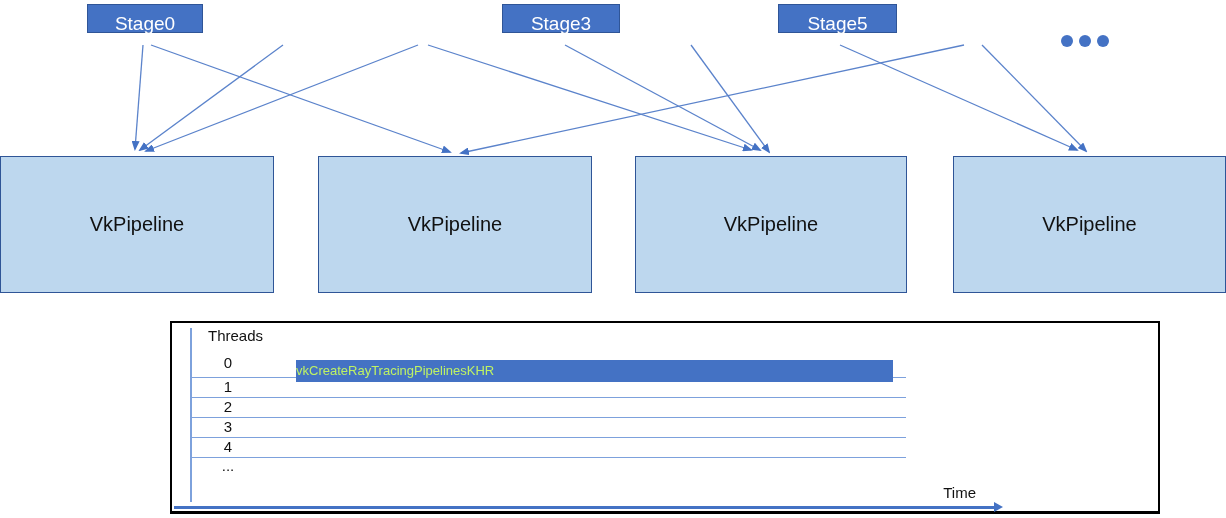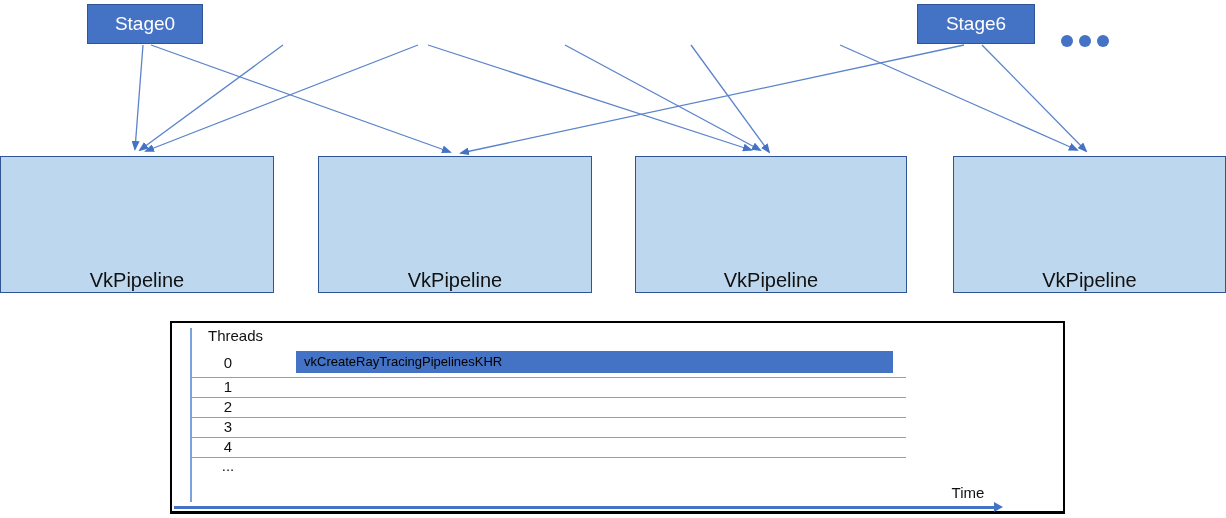--- a/index.html
+++ b/index.html
@@ -2,47 +2,47 @@
 <html><head>
 <meta charset="utf-8">
 <style>
   html,body{margin:0;padding:0;background:#fff;}
   .canvas{
     position:relative;width:1226px;height:518px;background:#fff;overflow:hidden;
     font-family:"Liberation Sans",sans-serif;
   }
   .connectors{position:absolute;left:0;top:0;width:1226px;height:518px;pointer-events:none;}
   .stage{
-    position:absolute;top:4px;height:40px;box-sizing:border-box;
+    position:absolute;top:4px;height:29px;box-sizing:border-box;
     background:#4472C4;border:1.5px solid #2F5597;
     color:#fff;font-size:19px;text-align:center;line-height:37px;
   }
   .pipeline{
     position:absolute;top:156px;height:137px;box-sizing:border-box;
     background:#BDD7EE;border:1.5px solid #2F5597;
-    color:#111;font-size:20px;display:flex;align-items:flex-end;justify-content:center;
+    color:#111;font-size:20px;display:flex;align-items:center;justify-content:center;
   }
   .dots{position:absolute;left:1061px;top:35px;display:flex;gap:6px;}
   .dots .dot{width:12px;height:12px;border-radius:50%;background:#4472C4;}
   .panel{
-    position:absolute;left:170px;top:321px;width:895px;height:193px;box-sizing:border-box;
+    position:absolute;left:170px;top:321px;width:990px;height:193px;box-sizing:border-box;
     background:#fff;border:2px solid #000;border-bottom-width:3px;
   }
   .yaxis{position:absolute;left:18px;top:5px;width:2px;height:174px;background:#7DA1DC;}
   .threads-title{position:absolute;left:36px;top:4px;font-size:15px;color:#111;}
   .rowline{position:absolute;left:18px;width:716px;height:1px;background:#7DA1DC;}
   .rl0{top:54px}.rl1{top:74px}.rl2{top:94px}.rl3{top:114px}.rl4{top:134px}
   .rowlabel{position:absolute;left:42px;width:28px;text-align:center;font-size:15px;color:#111;}
   .t0{top:31px}.t1{top:55px}.t2{top:75px}.t3{top:95px}.t4{top:115px}.t5{top:134px}
   .bar{
-    position:absolute;left:124px;top:28px;width:597px;height:22px;background:#4472C4;
-    color:#000000;font-size:13px;line-height:22px;padding-left:8px;box-sizing:border-box;
+    position:absolute;left:124px;top:37px;width:597px;height:22px;background:#4472C4;
+    color:#bef264;font-size:13px;line-height:22px;box-sizing:border-box;
     white-space:nowrap;overflow:hidden;
   }
-  .time-label{position:absolute;left:770px;top:161px;width:52px;text-align:center;font-size:15px;color:#111;}
+  .time-label{position:absolute;left:752px;top:161px;width:52px;text-align:right;font-size:15px;color:#111;}
   .time-arrow-line{position:absolute;left:2px;top:183px;width:820px;height:3px;background:#4472C4;}
   .time-arrow-head{
     position:absolute;left:822px;top:179px;width:0;height:0;
     border-top:5px solid transparent;border-bottom:5px solid transparent;border-left:9px solid #4472C4;
   }
 </style>
 </head>
 <body>
 
 <div class="canvas">
@@ -61,21 +61,22 @@
       <line x1="964" y1="45" x2="461" y2="153" marker-end="url(#ah)"></line>
       <line x1="428" y1="45" x2="751" y2="150" marker-end="url(#ah)"></line>
       <line x1="565" y1="45" x2="760" y2="150" marker-end="url(#ah)"></line>
       <line x1="691" y1="45" x2="769" y2="152" marker-end="url(#ah)"></line>
       <line x1="840" y1="45" x2="1077" y2="150" marker-end="url(#ah)"></line>
       <line x1="982" y1="45" x2="1086" y2="151" marker-end="url(#ah)"></line>
     </g>
   </svg>
 
   <div class="stage" style="left:87px;width:116px">Stage0</div>
-  <div class="stage" style="left:917px;width:118px">Stage6</div>
+  <div class="stage" style="left:502px;width:118px">Stage3</div>
+  <div class="stage" style="left:778px;width:119px">Stage5</div>
 
   <div class="dots" title="...">
     <span class="dot"></span>
     <span class="dot"></span>
     <span class="dot"></span>
   </div>
 
   <div class="pipeline" style="left:0px;width:274px">
       <span>VkPipeline</span>
     </div>

